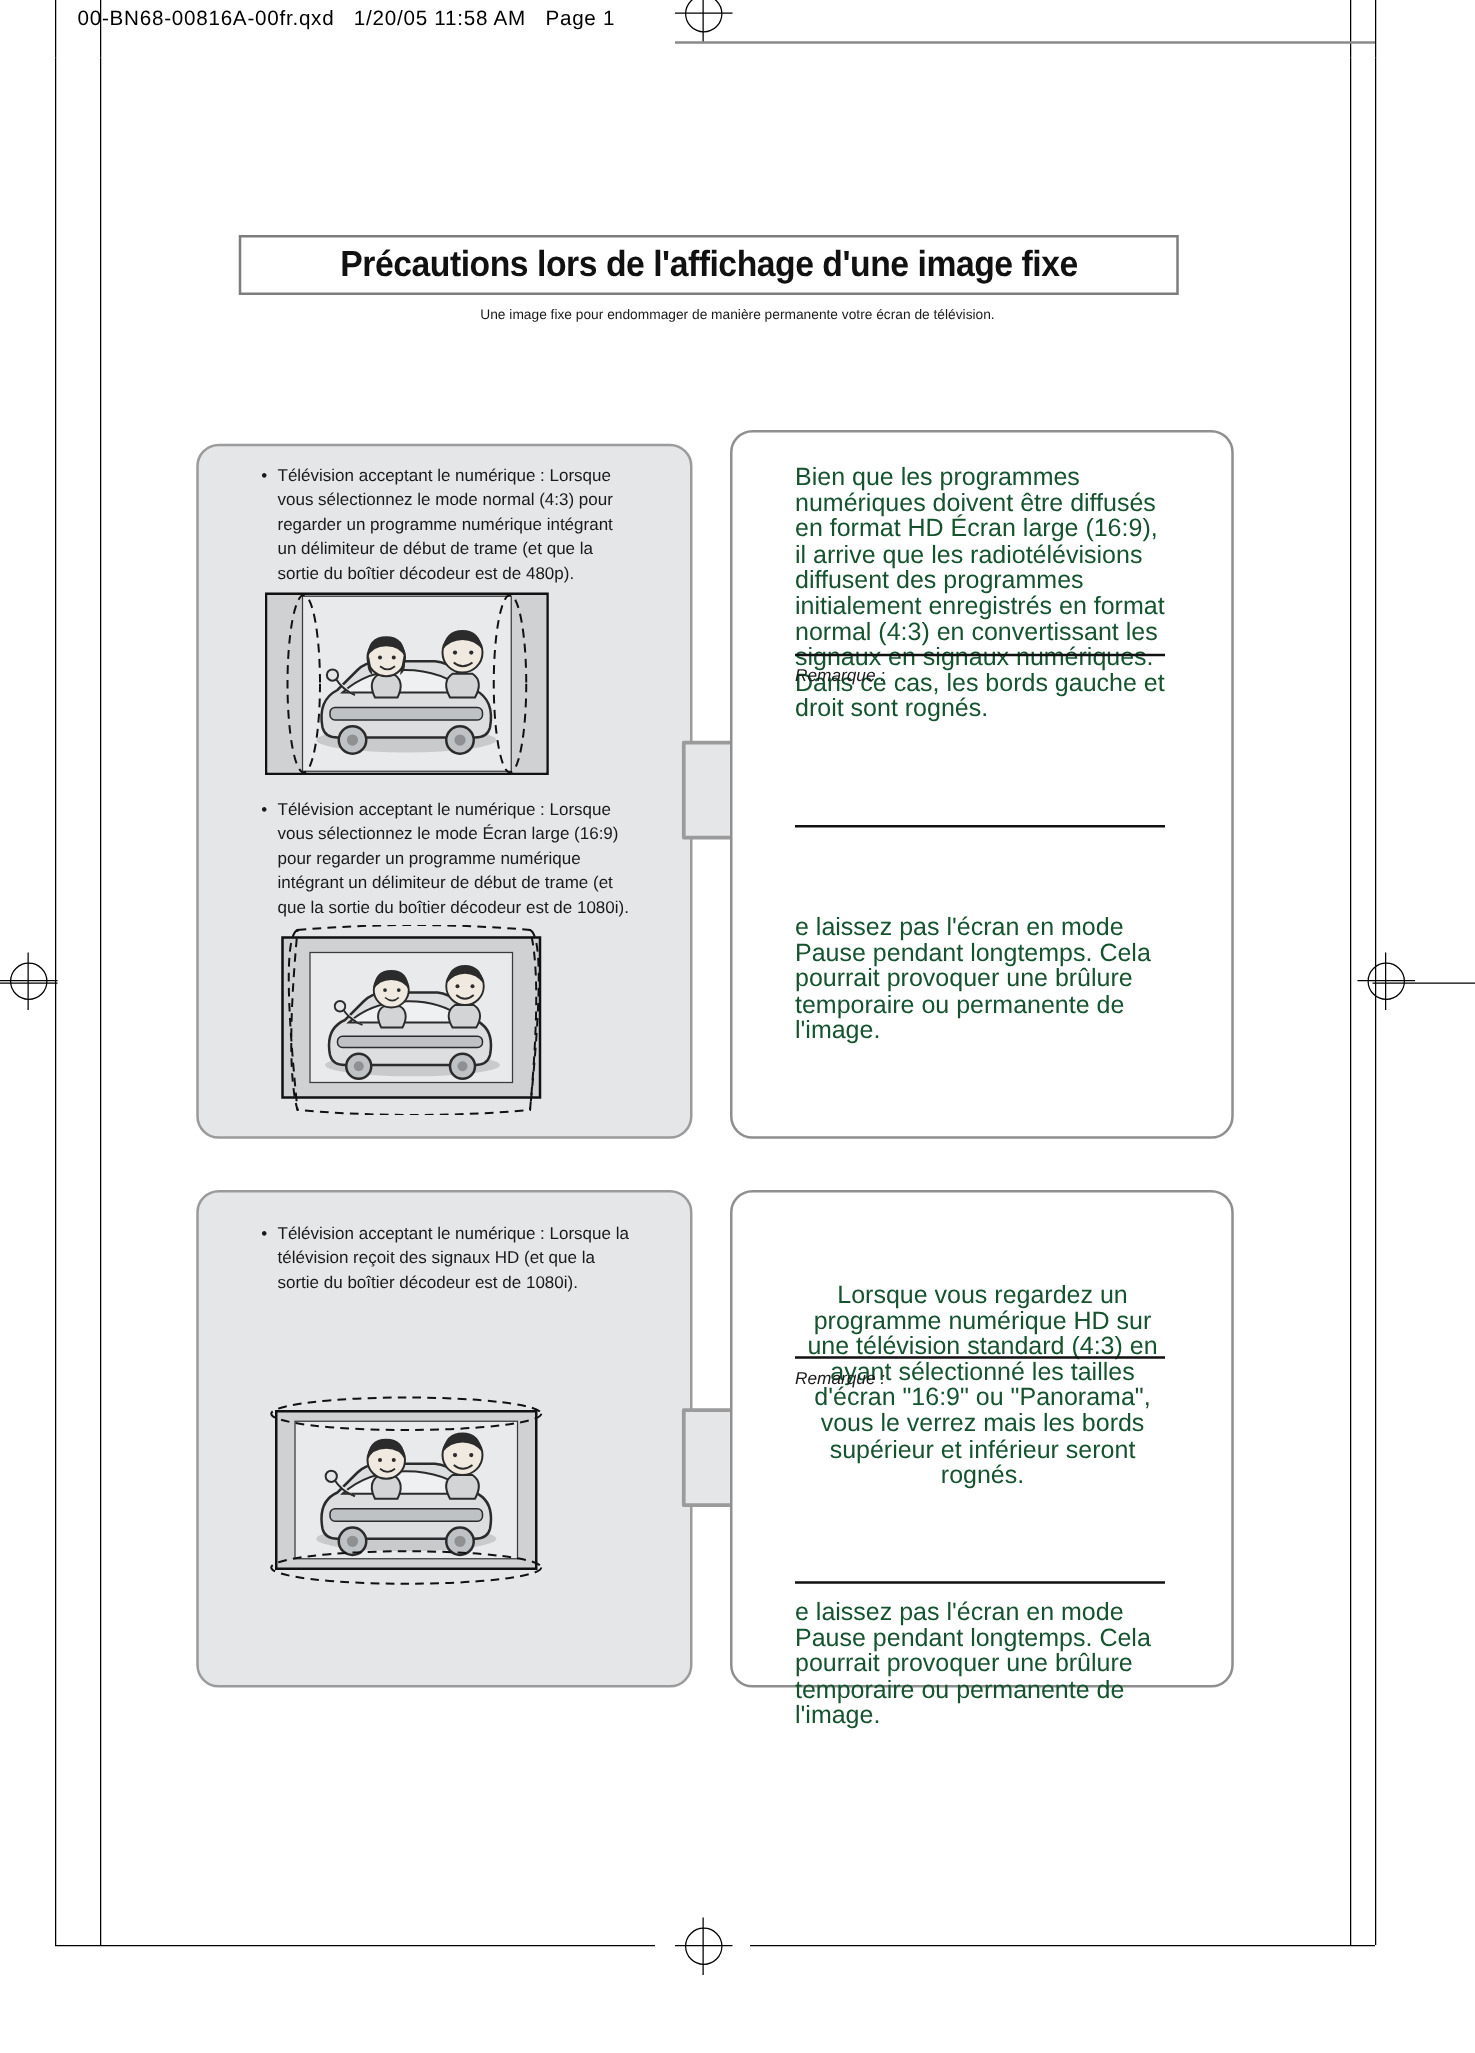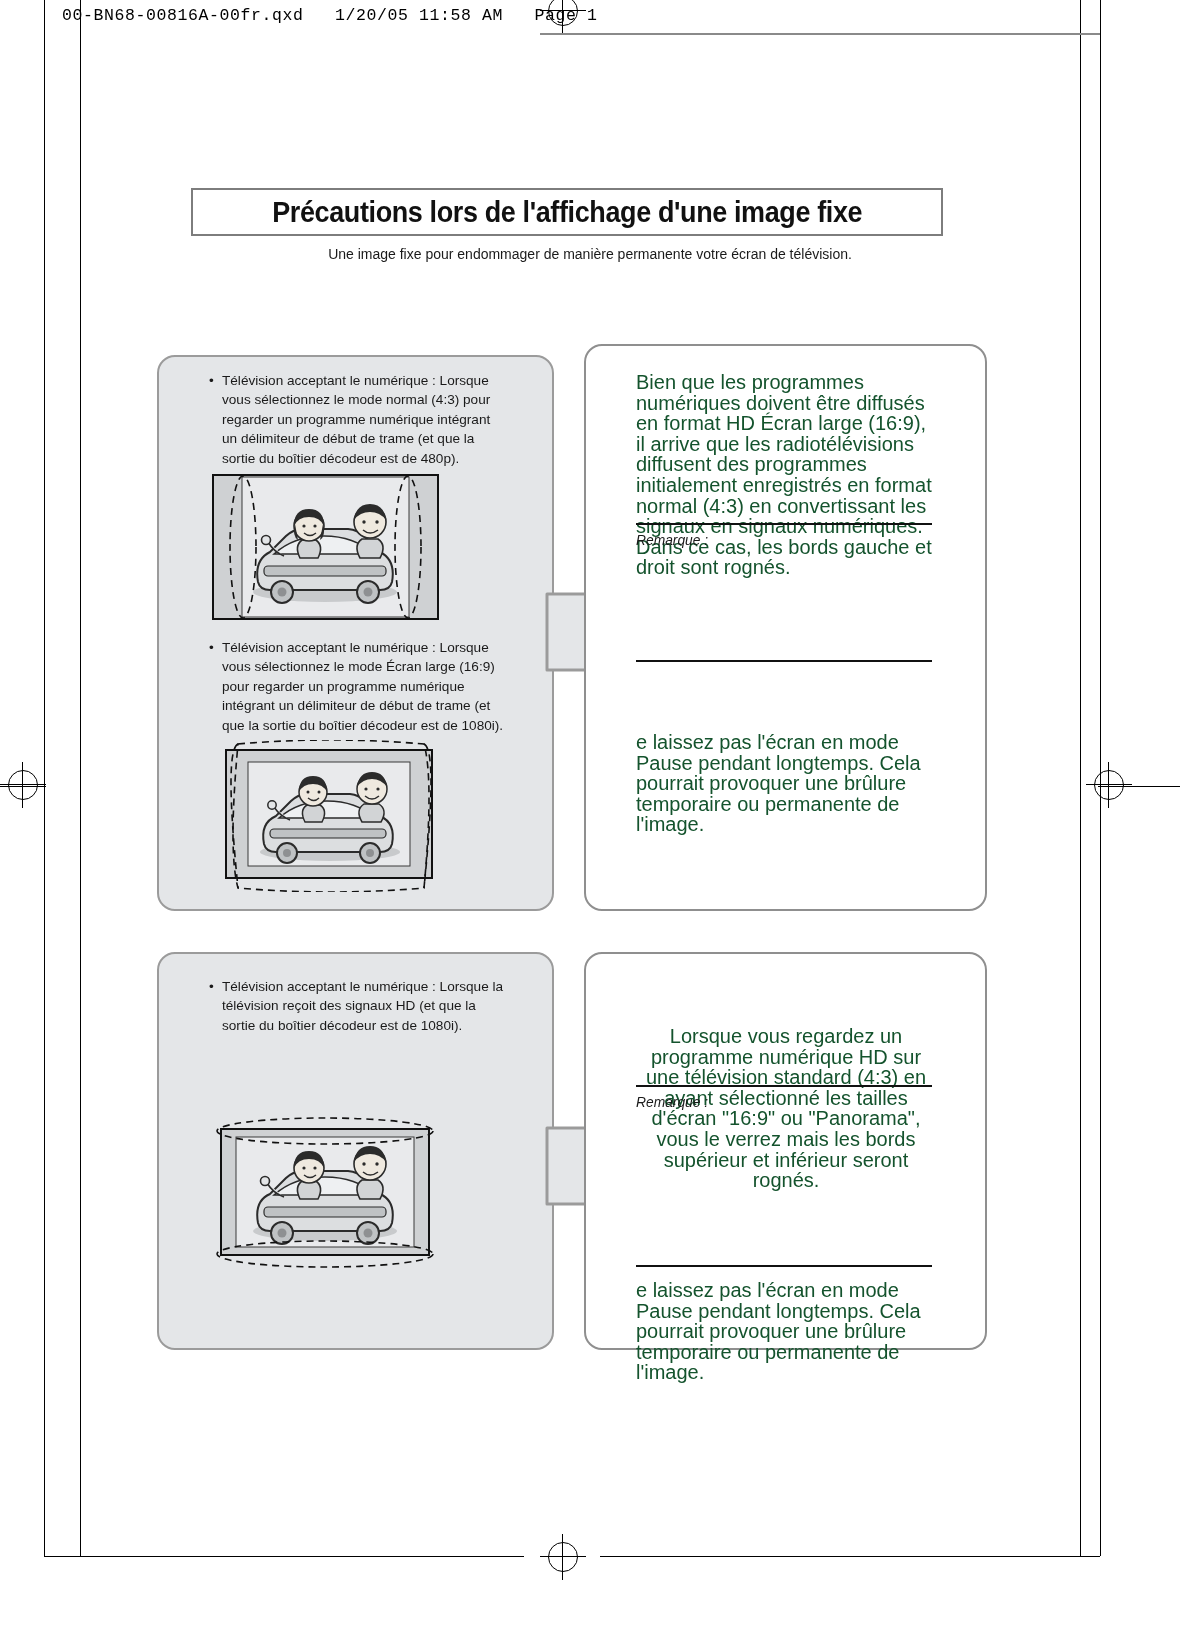--- a/index.html
+++ b/index.html
@@ -15,39 +15,39 @@
   .reg-mark .circ {
     position:absolute; left:8px; top:8px; width:30px; height:30px;
     border:1px solid #000; border-radius:50%;
   }
   .reg-mark .h { position:absolute; left:0; top:22px; width:46px; height:1px; background:#000; }
   .reg-mark .v { position:absolute; left:22px; top:0; width:1px; height:46px; background:#000; }
 
   
   .file-header {
     position:absolute; left:62px; top:6px;
-    font-family:Liberation Mono, monospace;
+    font-family:Liberation Sans, sans-serif;
     font-size:16.5px; letter-spacing:0.6px; white-space:pre; color:#000;
   }
   .header-rule { position:absolute; left:540px; top:33px; width:560px; height:2px; background:#8a8a8a; }
 
   
   .title-box {
     position:absolute; left:191px; top:188px; width:752px; height:48px;
     border:2px solid #7d7d7d; background:#fff;
     display:flex; align-items:center; justify-content:center;
   }
   .title-text {
     font-family:"Liberation Sans", sans-serif;
     font-weight:bold; font-size:29px; letter-spacing:-0.4px;
     transform:scaleX(0.93); transform-origin:center; white-space:nowrap; color:#111;
   }
   .subtitle {
     position:absolute; left:0; top:246px; width:1180px; text-align:center;
-    font-size:14px; color:#1a1a1a;
+    font-size:11px; color:#1a1a1a;
   }
 
   
   .panel-left {
     position:absolute; background:#e4e6e8;
     border:2px solid #9b9b9b; border-radius:18px;
   }
   .panel-right {
     position:absolute; background:#ffffff;
     border:2px solid #8f8f8f; border-radius:18px;

